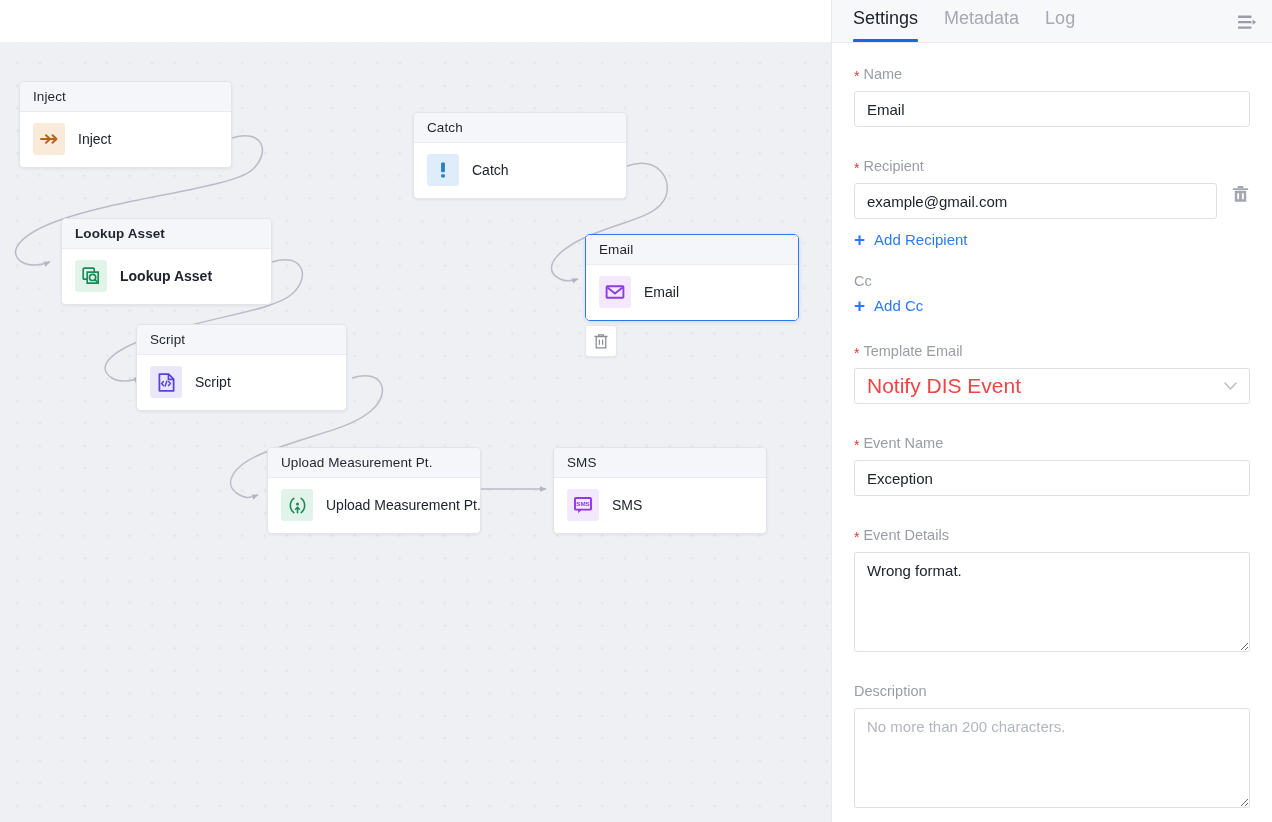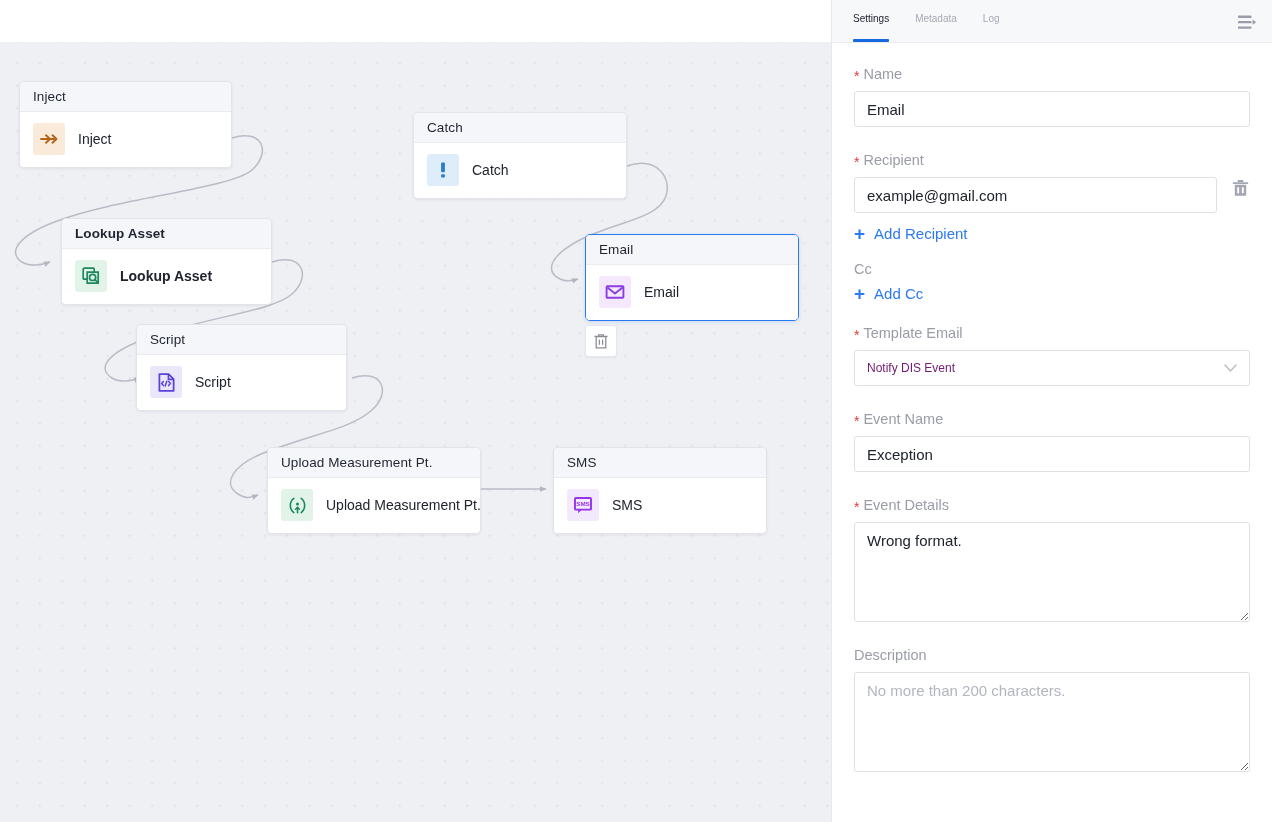--- a/index.html
+++ b/index.html
@@ -107,21 +107,21 @@
     height: 43px;
     background: #f7f8fa;
     border-bottom: 1px solid #e8e9ed;
     display: flex;
     align-items: flex-end;
     padding: 0 18px 0 21px;
     position: relative;
   }
   .tabs { display: flex; gap: 26px; height: 100%; align-items: center; }
   .tab {
-    font-size: 10px;
+    font-size: 18px;
     color: #a6a9b3;
     position: relative;
     height: 100%;
     display: flex; align-items: center;
     cursor: pointer;
     padding-bottom: 5px;
   }
   .tab.active { color: #20242f; }
   .tab.active::after {
     content: "";
@@ -137,21 +137,21 @@
     width: 26px; height: 26px;
     display: flex; align-items: center; justify-content: center;
     cursor: pointer;
   }
 
   .panel-body {
     padding: 22px 22px 0 22px;
     height: 779px;
     overflow: hidden;
   }
-  .field { margin-bottom: 2px; }
+  .field { margin-bottom: 8px; }
   .flabel {
     font-size: 14.5px;
     color: #9a9da7;
     margin: 0 0 8px 0;
     display: block;
     line-height: 18px;
   }
   .req { color: #e03a3a; margin-right: 4px; font-size: 14px; line-height: 1; position: relative; top: 2px; }
   .input, .select, .textarea {
     width: 100%;
@@ -161,21 +161,21 @@
     font-size: 15px;
     font-family: "Liberation Sans", sans-serif;
     color: #20242f;
     padding: 0 12px;
     height: 36px;
     line-height: 34px;
     outline: none;
   }
   .input::placeholder, .textarea::placeholder { color: #b3b6bf; }
   .select { display: flex; align-items: center; justify-content: space-between; cursor: pointer; }
-  .select .sel-val { font-size: 12px; color: #701a75; }
+  .select .sel-val { font-size: 21px; color: #ef4444; }
   .textarea {
     height: 100px;
     padding: 8px 12px;
     line-height: 20px;
     resize: vertical;
   }
   .row-with-trash { display: flex; align-items: flex-start; gap: 13px; }
   .row-with-trash .input { flex: 1 1 auto; }
   .trash-btn { flex: 0 0 20px; width: 20px; height: 22px; cursor: pointer; display:flex; align-items:center; justify-content:center; }
   .add-link {

